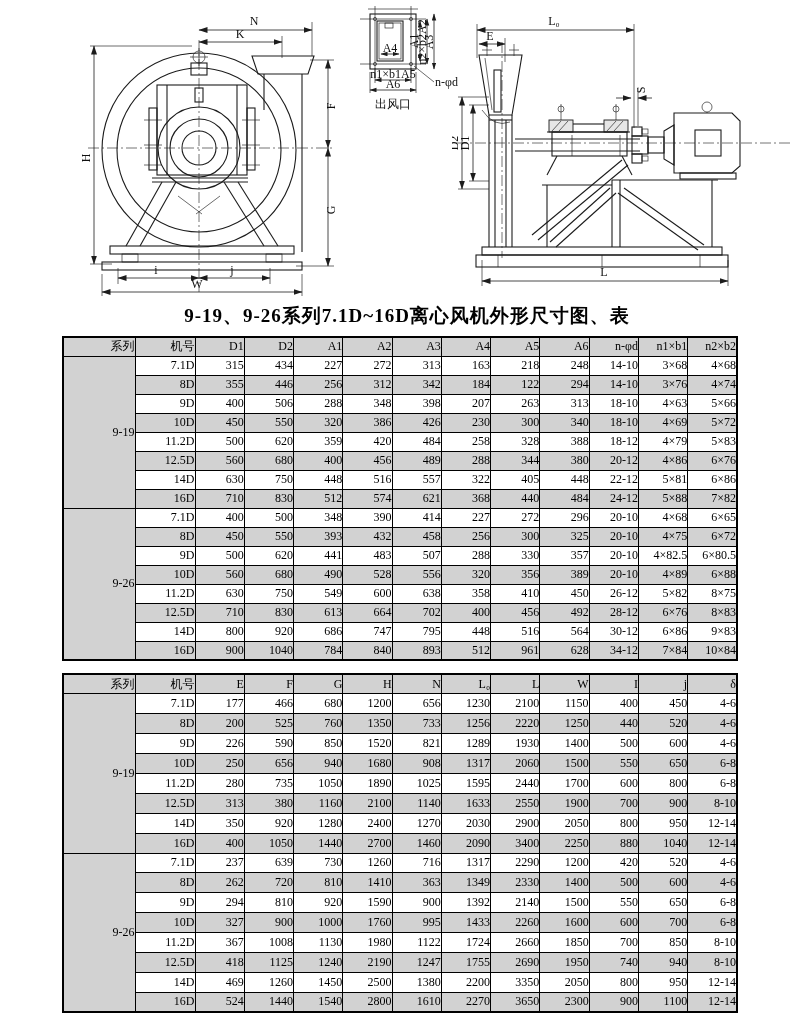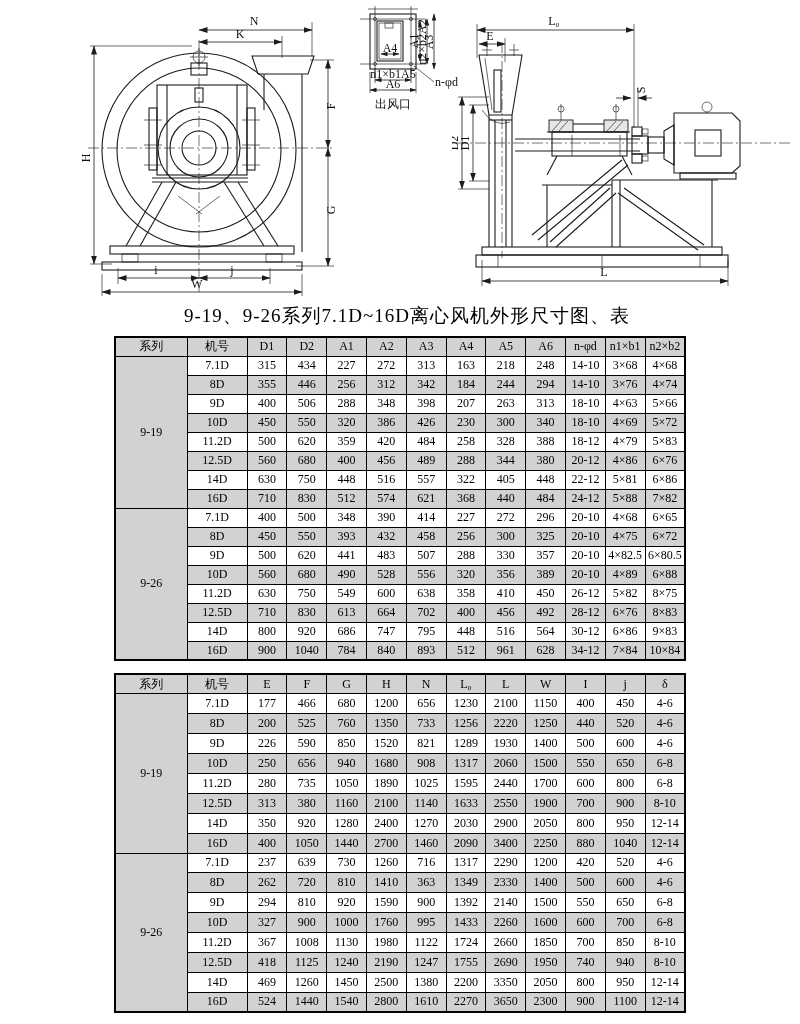--- a/index.html
+++ b/index.html
@@ -8,23 +8,23 @@
   .diagrams{position:relative;width:800px;height:300px;}
   .d-front{position:absolute;left:82px;top:0;}
   .d-outlet{position:absolute;left:348px;top:2px;}
   .d-side{position:absolute;left:452px;top:0;}
   svg .ln{stroke:#1c1c1c;stroke-width:1.1;fill:none;}
   svg .lnt{stroke:#1c1c1c;stroke-width:.65;fill:none;}
   svg .cl{stroke:#2a2a2a;stroke-width:.65;fill:none;stroke-dasharray:11 3 2 3;}
   svg .dim{stroke:#1c1c1c;stroke-width:.8;fill:none;}
   svg text{fill:#101010;font-size:12px;font-family:"Liberation Serif",serif;}
   svg .hpad{fill:#e6e6e6;stroke:#1c1c1c;stroke-width:.9;}
-  .title{font-size:19px;font-weight:normal;text-align:center;margin:3px 0 7px 14px;letter-spacing:1px;}
-  .dim-table{border-collapse:collapse;width:572px;margin:0 auto;table-layout:fixed;
-             font-size:12px;text-align:center;border:2px solid #000;}
+  .title{font-size:19px;font-weight:bold;text-align:center;margin:3px 0 7px 14px;letter-spacing:1px;}
+  .dim-table{border-collapse:collapse;width:676px;margin:0 auto;table-layout:fixed;
+             font-size:12px;text-align:right;border:2px solid #000;}
   .dim-table th,.dim-table td{border:1px solid #000;padding:0;overflow:hidden;white-space:nowrap;}
   .dim-table th{background:#d2d2d2;font-weight:normal;}
   .t1 tr{height:19px;} .t2 tr{height:19.9px;}
   .t2{margin-top:12px;}
   tr.alt td{background:#d2d2d2;}
   td.series{background:#d2d2d2;margin-left:16px;}
 </style>
 </head>
 <body>
 
@@ -309,21 +309,21 @@
           <td>4×68</td>
         </tr>
         <tr class="alt">
           <td>8D</td>
           <td>355</td>
           <td>446</td>
           <td>256</td>
           <td>312</td>
           <td>342</td>
           <td>184</td>
-          <td>244</td>
+          <td>122</td>
           <td>294</td>
           <td>14-10</td>
           <td>3×76</td>
           <td>4×74</td>
         </tr>
         <tr>
           <td>9D</td>
           <td>400</td>
           <td>506</td>
           <td>288</td>

